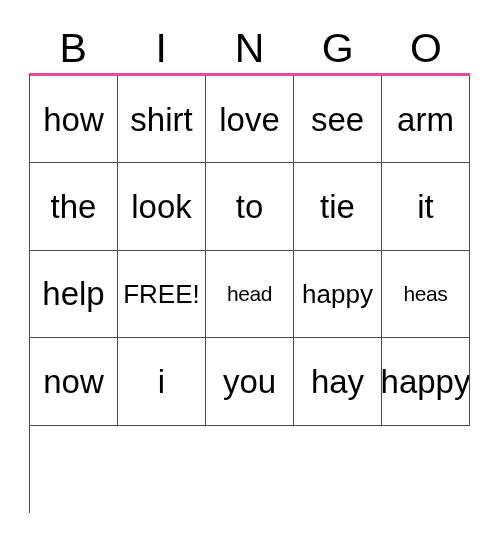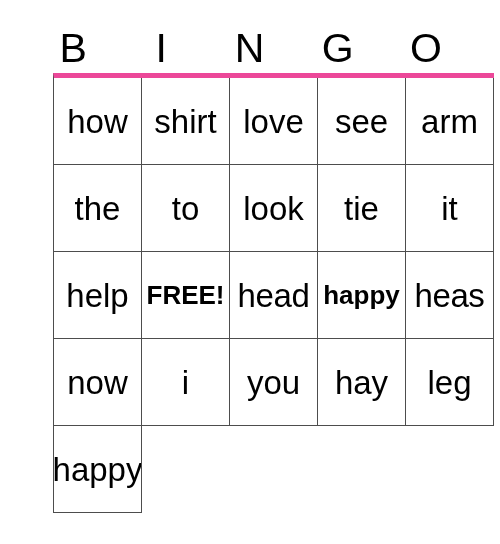--- a/index.html
+++ b/index.html
@@ -41,26 +41,25 @@
     letter-spacing: 0;
   }
   
   #grid {
     position: absolute;
     left: 29px;
     top: 73px;
     width: 441px;
     height: 440px;
     box-sizing: border-box;
-    border-top: 5px solid #ec4899;
+    border-top: 3px solid #ec4899;
     border-left: 1px solid #4d4d4d;
     display: grid;
     grid-template-columns: repeat(5, 1fr);
     grid-template-rows: repeat(5, 1fr);
-    margin-left: 24px;
   }
   .cell {
     box-sizing: border-box;
     border-right: 1px solid #4d4d4d;
     border-bottom: 1px solid #4d4d4d;
     display: flex;
     align-items: center;
     justify-content: center;
     overflow: hidden;
     background: #ffffff;
@@ -68,25 +67,24 @@
   .cell-text {
     font-size: 33px;
     line-height: 1;
     color: #000000;
     white-space: nowrap;
     text-align: center;
   }
   
   .cell-text.shrink {
     font-size: 26px;
-    font-weight: bold;
   }
   
   .cell-text.wide {
-    font-size: 33px;
+    font-size: 21px;
     letter-spacing: -0.4px;
   }
 </style>
 </head>
 <body>
 
 <div id="bingo-card">
 
   <div id="header-row">
     <div class="header-letter">B</div>
@@ -109,24 +107,24 @@
       <div class="cell">
         <span class="cell-text">see</span>
       </div>
       <div class="cell">
         <span class="cell-text">arm</span>
       </div>
       <div class="cell">
         <span class="cell-text">the</span>
       </div>
       <div class="cell">
-        <span class="cell-text">to</span>
+        <span class="cell-text">look</span>
       </div>
       <div class="cell">
-        <span class="cell-text">look</span>
+        <span class="cell-text">to</span>
       </div>
       <div class="cell">
         <span class="cell-text">tie</span>
       </div>
       <div class="cell">
         <span class="cell-text">it</span>
       </div>
       <div class="cell">
         <span class="cell-text">help</span>
       </div>
@@ -148,20 +146,17 @@
       <div class="cell">
         <span class="cell-text">i</span>
       </div>
       <div class="cell">
         <span class="cell-text">you</span>
       </div>
       <div class="cell">
         <span class="cell-text">hay</span>
       </div>
       <div class="cell">
-        <span class="cell-text">leg</span>
-      </div>
-      <div class="cell">
         <span class="cell-text">happy</span>
       </div>
     </div>
 
 </div>
 
 </body></html>

